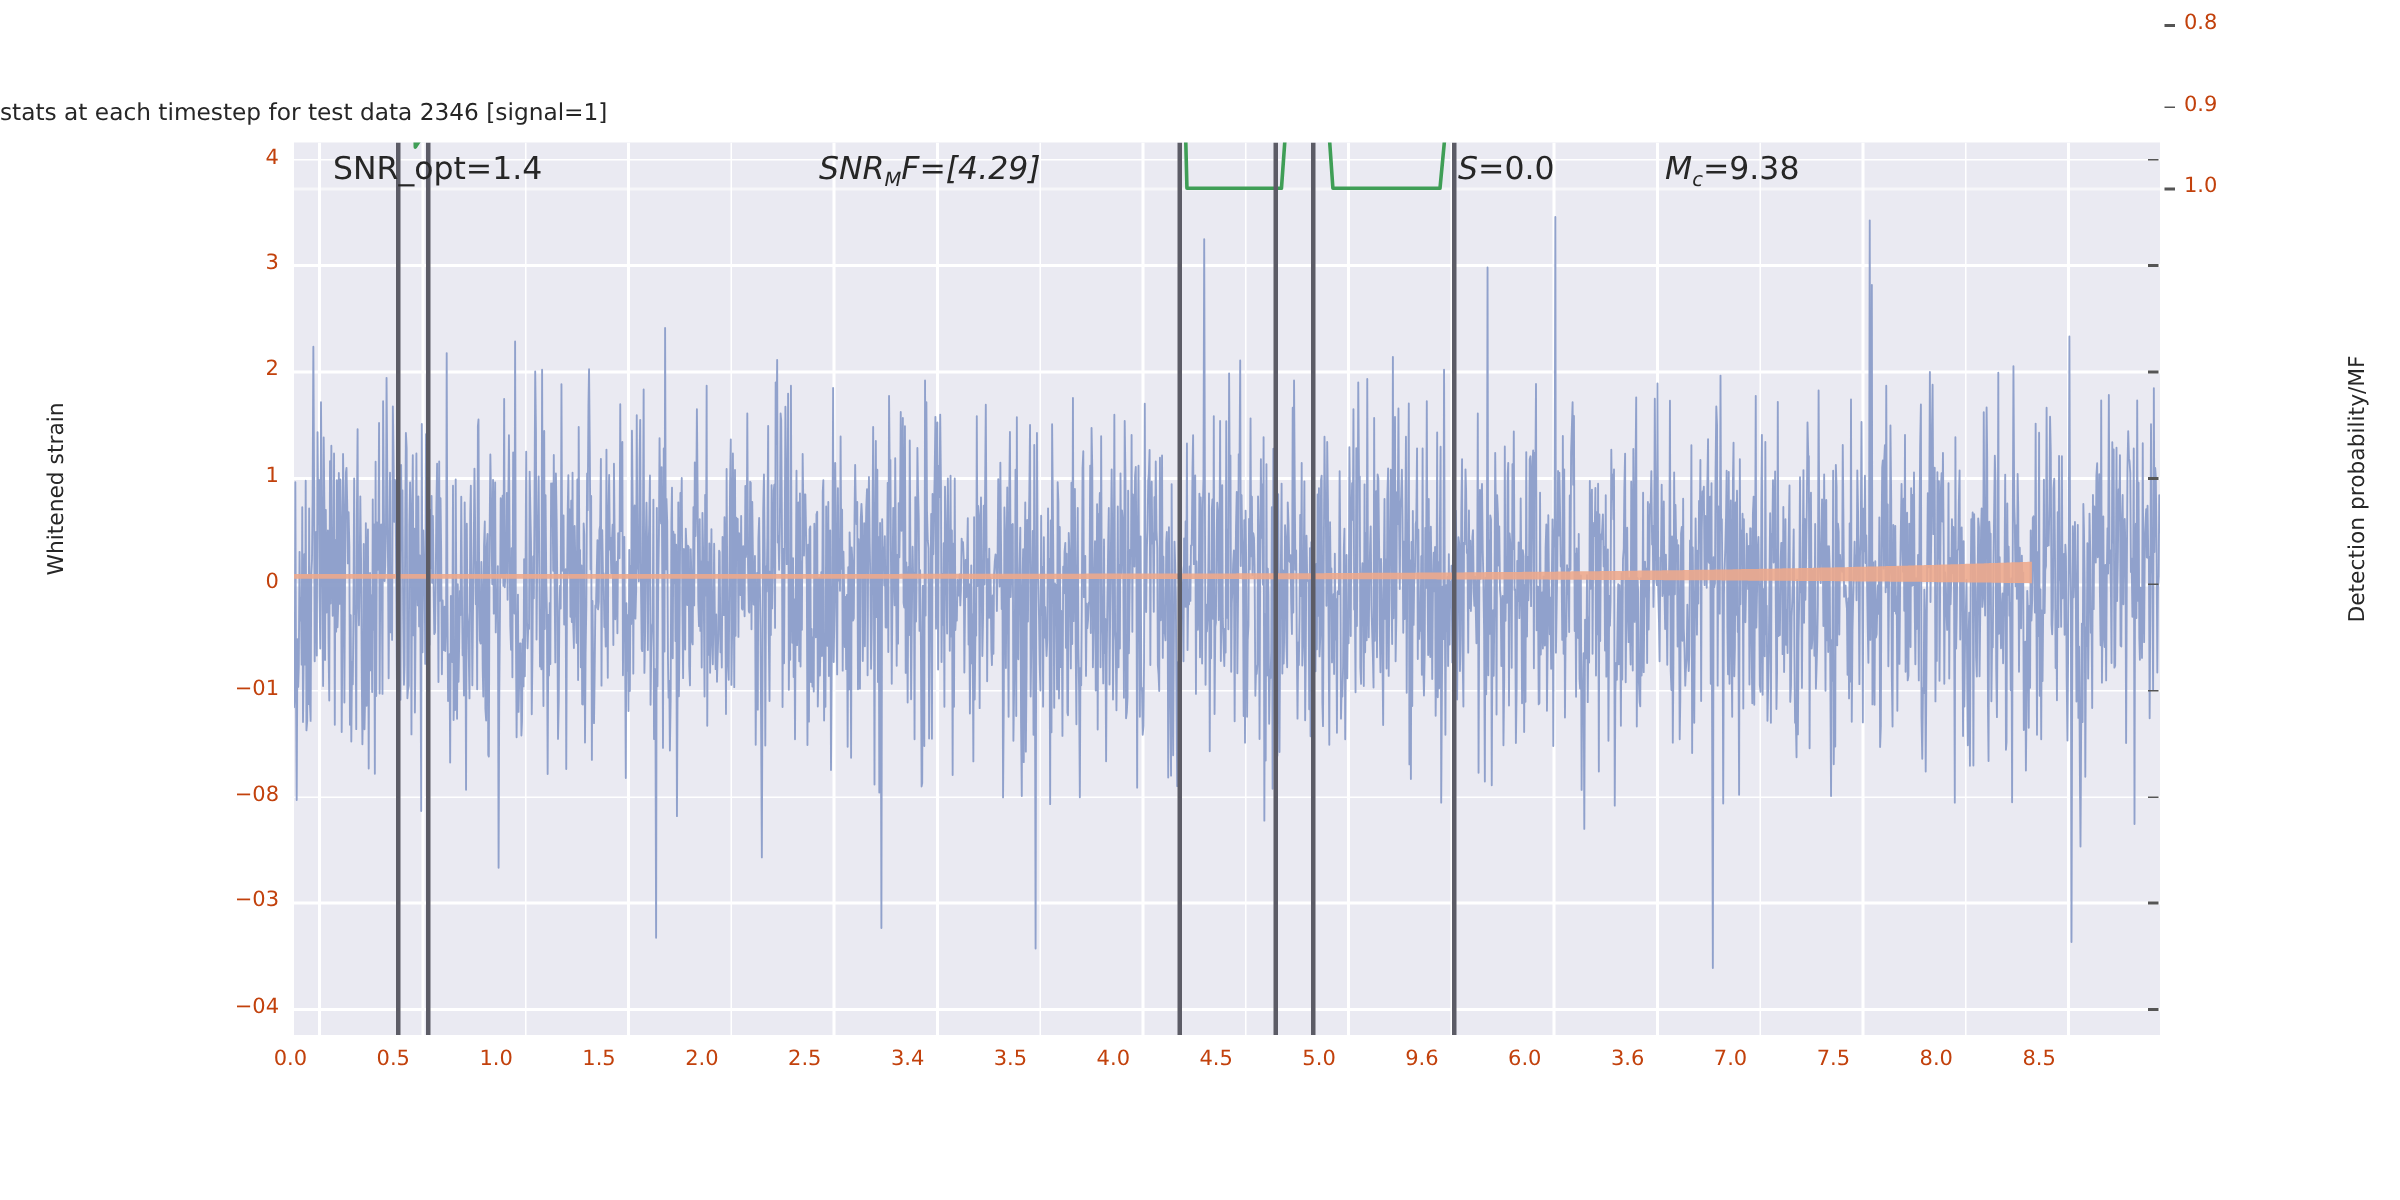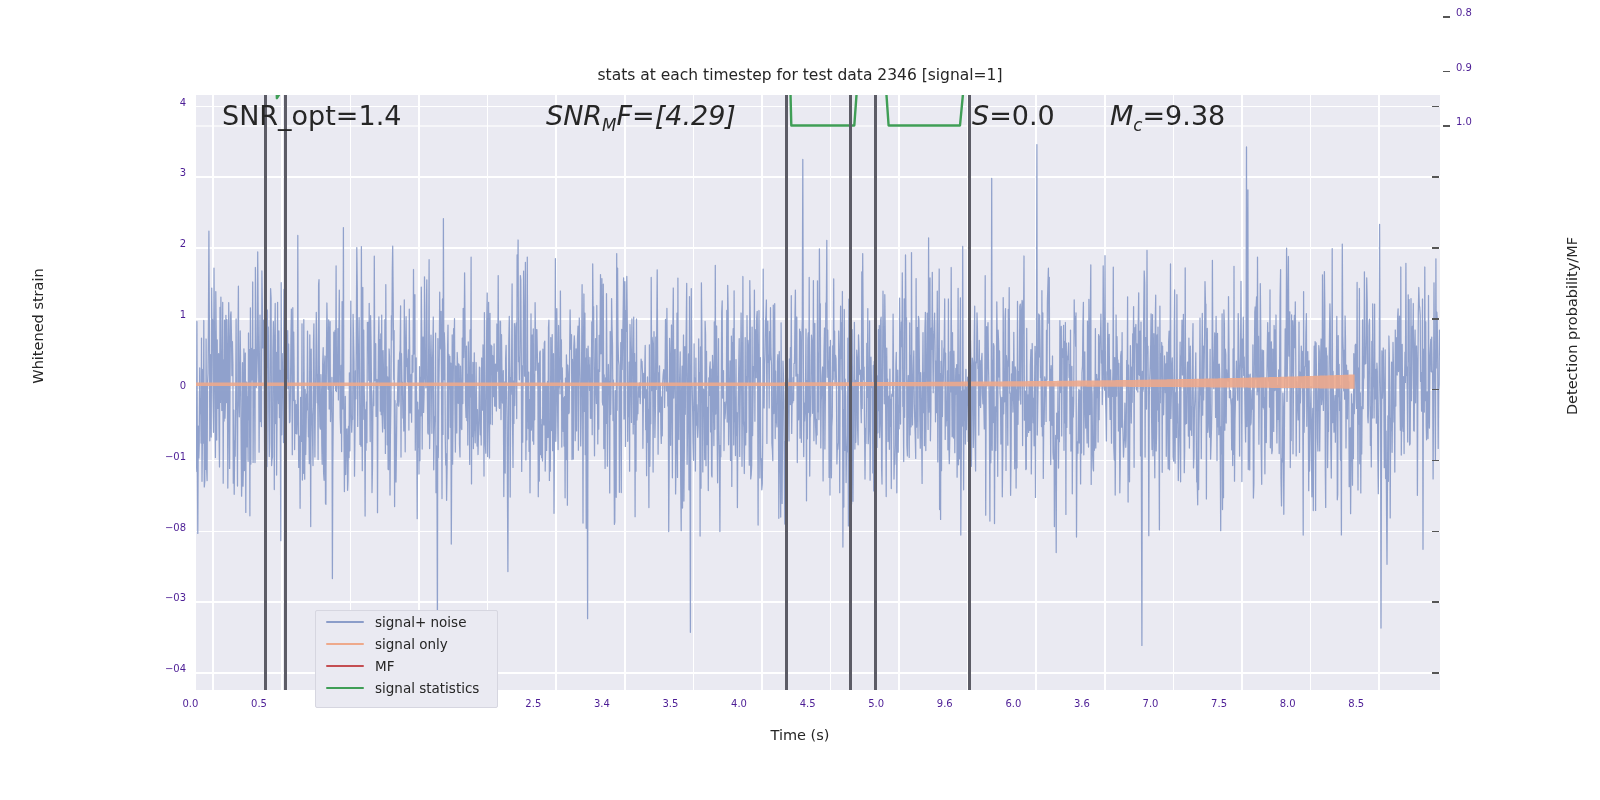--- a/index.html
+++ b/index.html
@@ -7,37 +7,37 @@
   #root{position:relative;width:1600px;height:800px;background:#ffffff;}
 
   
   #plot-area{position:absolute;left:196px;top:95px;width:1244px;height:595px;background:#EAEAF2;overflow:hidden;}
   .gridline{position:absolute;background:#ffffff;}
   .gridline.h{left:0;width:100%;height:1.6px;}
   .gridline.v{top:0;height:100%;width:1.6px;}
   .gridline.minor{opacity:.55;}
 
   
-  #chart-title{position:absolute;left:0;top:66px;width:1600px;text-align:center;font-size:15.5px;color:#262626;}
+  #chart-title{position:absolute;left:0;top:66px;width:1600px;font-size:15.5px;color:#262626;}
   #xlabel{position:absolute;left:0;top:727px;width:1600px;text-align:center;font-size:14.5px;color:#262626;}
   #ylabel-left{position:absolute;left:-62px;top:318px;width:200px;text-align:center;font-size:14.5px;color:#262626;
                transform:rotate(-90deg);transform-origin:center center;}
   #ylabel-right{position:absolute;left:1462px;top:318px;width:220px;text-align:center;font-size:14.5px;color:#262626;
                transform:rotate(-90deg);transform-origin:center center;}
 
-  .tick-label{position:absolute;font-size:10px;color:#4c1d95;white-space:nowrap;}
+  .tick-label{position:absolute;font-size:14px;color:#c2410c;white-space:nowrap;}
   .tick-y-left{right:1414px;text-align:right;width:60px;}
   .tick-y-right{left:1456px;text-align:left;width:60px;}
   .tick-x{width:60px;top:698px;}
   .tick-mark{position:absolute;background:#555;}
   .tm-left{width:7px;height:1.5px;left:1432px;}
   .tm-right{width:7px;height:1.5px;left:1443px;}
 
   
-  .annot{position:absolute;top:100px;font-size:27px;color:#262626;white-space:nowrap;}
+  .annot{position:absolute;top:100px;font-size:21px;color:#262626;white-space:nowrap;}
   .annot .it{font-style:italic;}
   .annot sub{font-size:.62em;font-style:italic;}
 
   
   svg.layer{position:absolute;left:0;top:0;width:1244px;height:595px;overflow:visible;}
   .vline{position:absolute;top:0;height:595px;width:3px;background:#5c5c66;}
 
   
   #legend{position:absolute;left:315px;top:610px;width:181px;height:96px;background:#EAEAF2;
           border:1px solid #d6d6e0;border-radius:2px;}
@@ -47,21 +47,20 @@
 </style>
 </head>
 <body>
 
 <div id="root">
 
   <div id="chart-title">stats at each timestep for test data 2346 [signal=1]</div>
 
   <div id="ylabel-left">Whitened strain</div>
   <div id="ylabel-right">Detection probability/MF</div>
-  <div id="xlabel">Time (s)</div>
 
   <div id="plot-area">
     <div id="grid-layer">
         <div class="gridline h" style="top: 10.625px;"></div>
         <div class="gridline h" style="top: 81.4583px;"></div>
         <div class="gridline h" style="top: 152.292px;"></div>
         <div class="gridline h" style="top: 223.125px;"></div>
         <div class="gridline h" style="top: 293.958px;"></div>
         <div class="gridline h" style="top: 364.792px;"></div>
         <div class="gridline h" style="top: 435.625px;"></div>
@@ -149,31 +148,13 @@
     </div>
 
   <div class="annot" id="annot-snr-opt" style="left:222px"><span>SNR_opt=</span><span>1.4</span></div>
 
   <div class="annot" id="annot-snr-mf" style="left:546px"><span class="it">SNR</span><sub>M</sub><span class="it">F=[4.29]</span></div>
 
   <div class="annot" id="annot-s" style="left:972px"><span class="it">S</span><span>=0.0</span></div>
 
   <div class="annot" id="annot-mc" style="left:1110px"><span class="it">M</span><sub>c</sub><span>=9.38</span></div>
 
-  <div id="legend">
-      <div class="leg-row">
-        <span class="leg-swatch" style="background: rgb(139, 157, 201);"></span>
-        <span class="leg-text">signal+ noise</span>
-      </div>
-      <div class="leg-row">
-        <span class="leg-swatch" style="background: rgb(238, 169, 139);"></span>
-        <span class="leg-text">signal only</span>
-      </div>
-      <div class="leg-row">
-        <span class="leg-swatch" style="background: rgb(196, 78, 82);"></span>
-        <span class="leg-text">MF</span>
-      </div>
-      <div class="leg-row">
-        <span class="leg-swatch" style="background: rgb(63, 158, 86);"></span>
-        <span class="leg-text">signal statistics</span>
-      </div>
-    </div>
 </div>
 
 </body></html>

